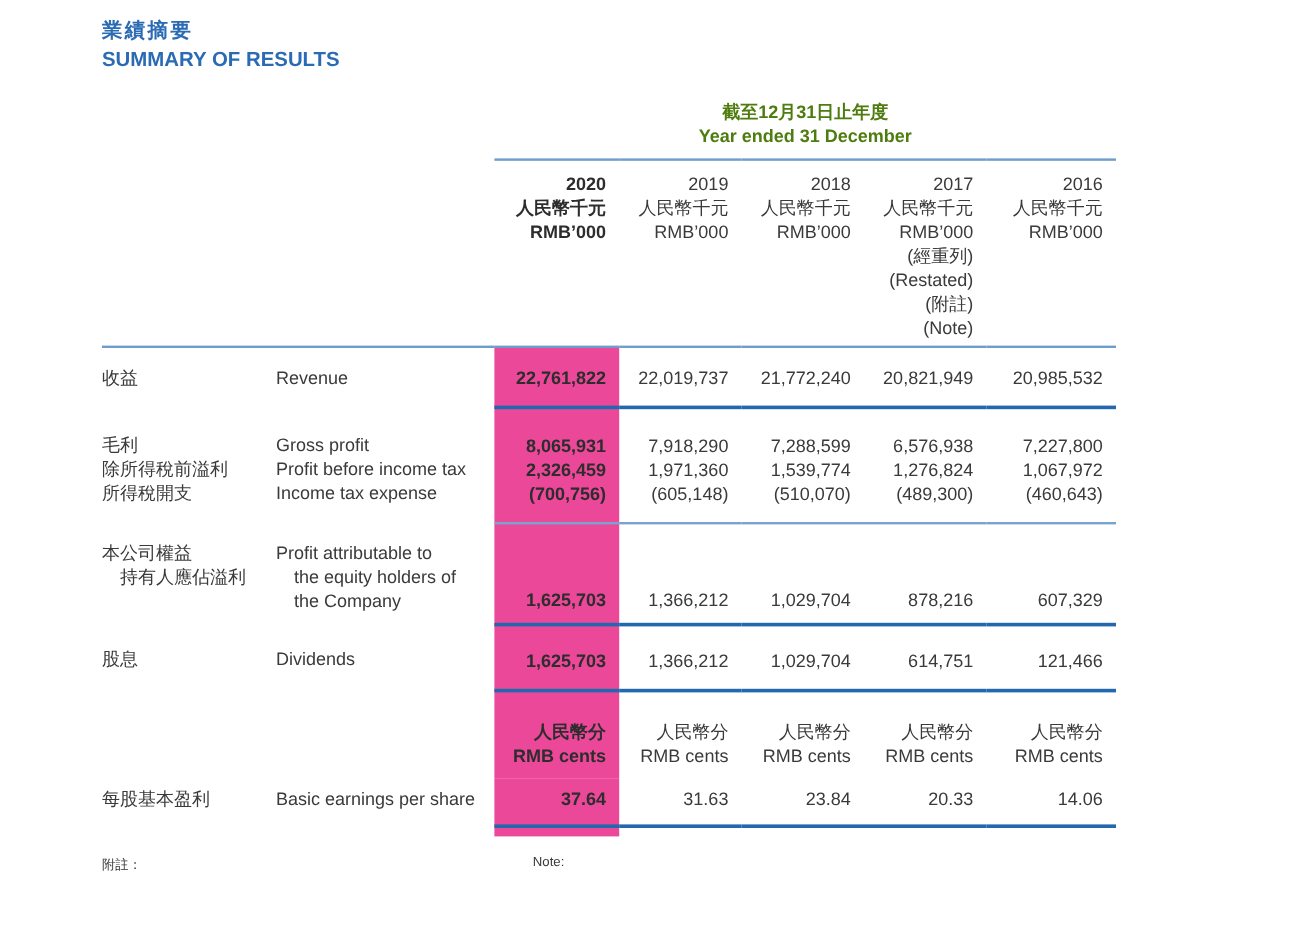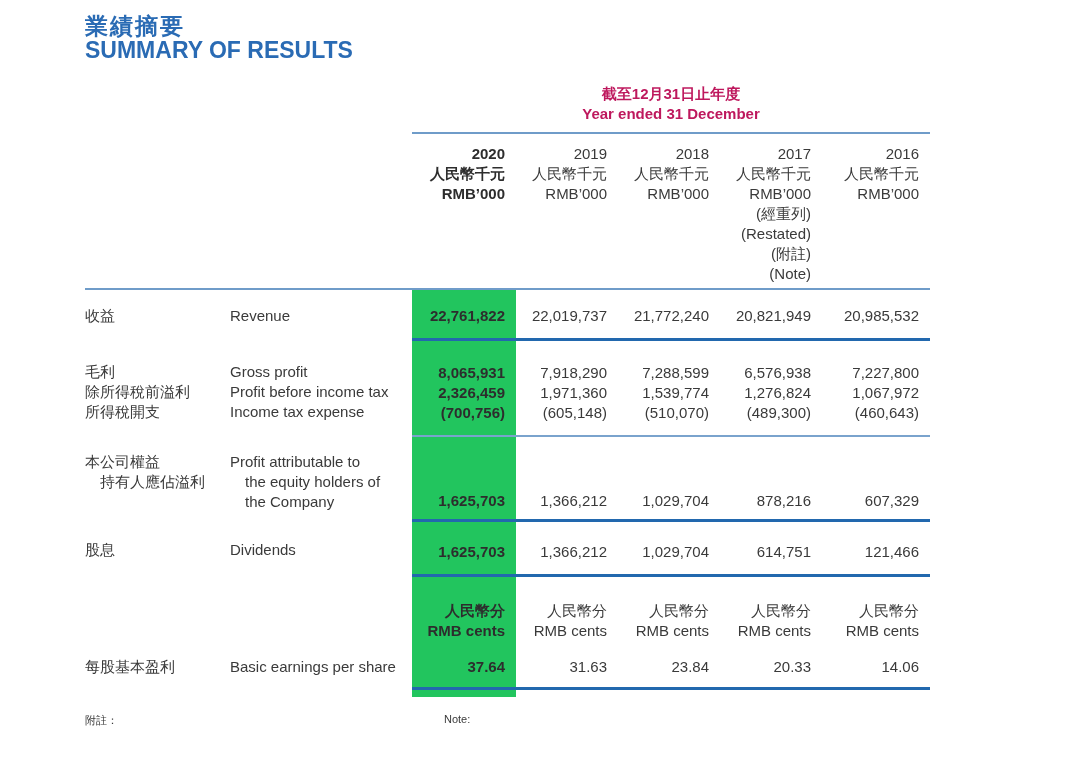--- a/index.html
+++ b/index.html
@@ -2,33 +2,33 @@
 <html><head>
 <meta charset="utf-8">
 <style>
   html,body{margin:0;padding:0;}
   body{
     width:1080px;height:783px;background:#ffffff;
     font-family:"Liberation Sans","DejaVu Sans",sans-serif;
     color:#3a3a3a;overflow:hidden;
   }
   .page-title{margin:14px 0 0 85px;}
-  .page-title div{font-size:23px;font-weight:bold;color:#2a6bb4;line-height:24px;}
+  .page-title div{font-size:17px;font-weight:bold;color:#2a6bb4;line-height:24px;}
   .page-title .zh{letter-spacing:2px;}
 
   table{border-collapse:collapse;table-layout:fixed;width:845px;margin:22px 0 0 85px;}
   td{font-size:15px;line-height:20px;vertical-align:top;padding:0;color:#3a3a3a;}
   .num{text-align:right;padding-right:11px;}
-  .hl{background:#22c55e;}
+  .hl{background:#ec4899;}
   .b{font-weight:bold;color:#2d2d2d;}
   .rt{border-bottom:3px solid #2268ae;}
   .rn{border-bottom:2px solid #7aa3cd;}
   .toprule{border-bottom:2px solid #6f9cc9;}
   td.period-header{
-    text-align:center;font-weight:bold;color:#be185d;
+    text-align:center;font-weight:bold;color:#4d7c0f;
     border-bottom:2px solid #6f9cc9;padding-bottom:8px;
   }
   tr.hdr td{padding-top:10px;padding-bottom:4px;}
   .ind{padding-left:15px;}
   .vb{vertical-align:bottom;}
 
   tr.r-revenue td{padding-top:16px;padding-bottom:12px;}
   tr.r-profit-group td{padding-top:22px;padding-bottom:12px;}
   tr.r-profit-year td{padding-top:16px;padding-bottom:12px;}
   tr.r-profit-attributable td{padding-top:16px;padding-bottom:8px;}

